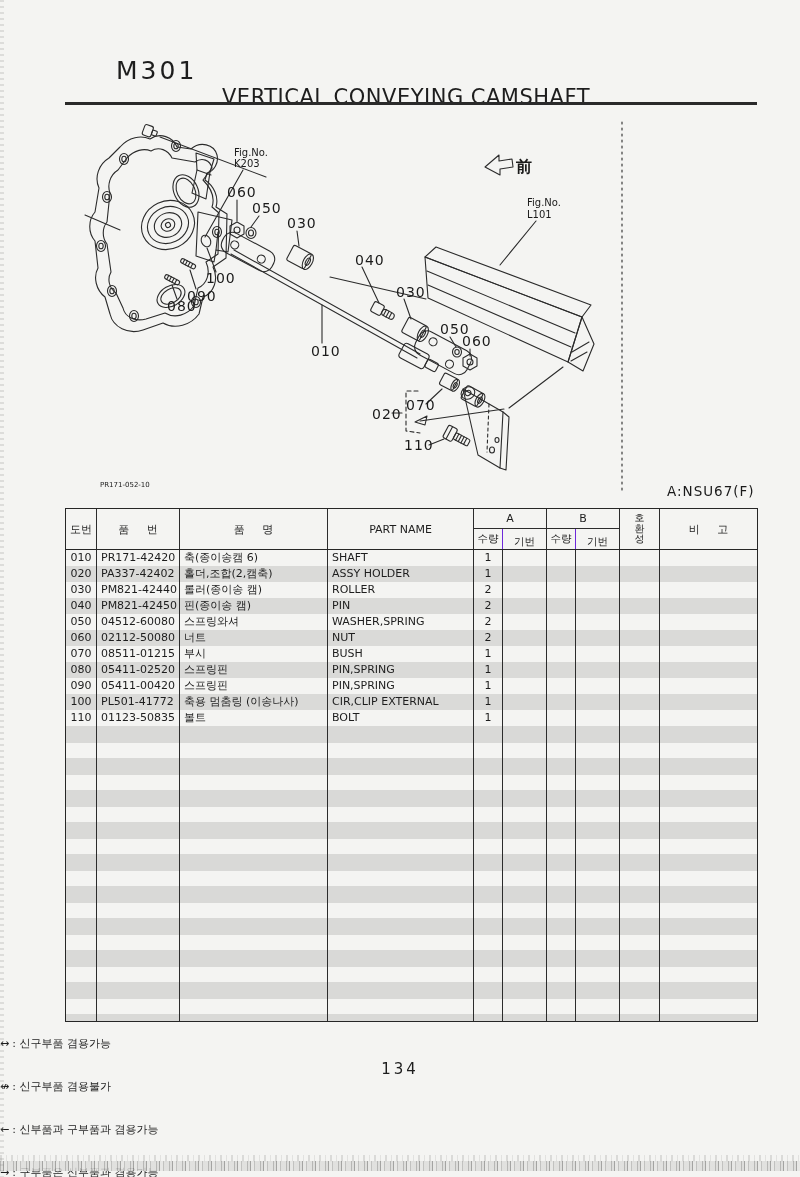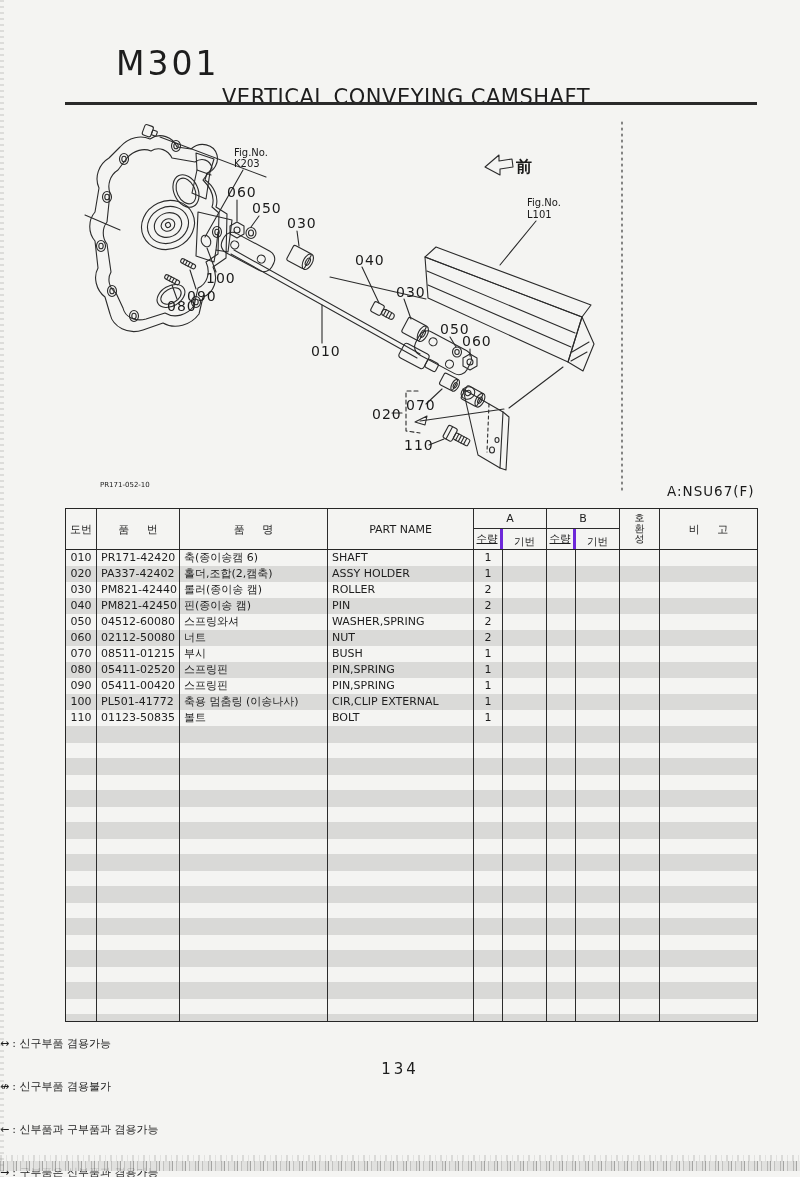--- a/index.html
+++ b/index.html
@@ -1,19 +1,19 @@
 <!DOCTYPE html>
 <html><head>
 <meta charset="utf-8">
 <style>
   html,body{margin:0;padding:0;background:#e9e9e7;}
   #page{position:relative;width:800px;height:1177px;background:#f4f4f2;
         font-family:"DejaVu Sans",sans-serif;color:#1d1d1d;overflow:hidden;}
   
-  .m-code{position:absolute;left:116px;top:44px;font-size:33px;letter-spacing:3px;}
+  .m-code{position:absolute;left:116px;top:56px;font-size:25px;letter-spacing:3px;}
   .title-ko{position:absolute;left:212px;top:48px;font-size:30px;font-weight:bold;letter-spacing:2px;}
   .title-en{position:absolute;left:209px;top:85px;font-size:21px;letter-spacing:0.5px;margin-left:13px;}
   .title-rule{position:absolute;left:65px;top:102px;width:692px;height:3px;background:#2a2a2a;}
   
   #diagram{position:absolute;left:65px;top:110px;}
   #diagram path,#diagram line,#diagram rect,#diagram ellipse,#diagram circle,#diagram polygon,#diagram polyline{
       fill:none;stroke:#2b2b2b;stroke-width:1.1;stroke-linecap:round;stroke-linejoin:round;}
   #diagram text{fill:#1a1a1a;stroke:none;font-family:"DejaVu Sans",sans-serif;}
   .callout{font-size:14px;letter-spacing:1px;}
   .fig-small{font-size:10px;}
@@ -24,21 +24,21 @@
   
   #ptable{position:absolute;left:65px;top:508px;width:693px;height:514px;
           border:1.5px solid #262626;box-sizing:border-box;display:flex;flex-direction:column;}
   .thead{display:flex;height:40px;border-bottom:1.5px solid #262626;flex-shrink:0;}
   .hcell{box-sizing:border-box;border-right:1px solid #2c2c2c;display:flex;align-items:center;
          justify-content:center;font-size:11px;white-space:nowrap;overflow:hidden;}
   .hgroup{box-sizing:border-box;border-right:1px solid #2c2c2c;display:flex;flex-direction:column;}
   .hgroup .gtop{height:20px;border-bottom:1px solid #2c2c2c;display:flex;align-items:center;justify-content:center;font-size:11px;box-sizing:border-box;}
   .hgroup .gbot{flex:1;display:flex;}
   .hgroup .gbot div{box-sizing:border-box;display:flex;align-items:center;justify-content:center;font-size:10.5px;}
-  .hgroup .gbot div:first-child{border-right:3px solid #6d28d9;text-decoration:underline;}
+  .hgroup .gbot div:first-child{border-right:1px solid #6d28d9;}
   .vert{display:flex;flex-direction:column;align-items:center;justify-content:center;font-size:10px;line-height:10.5px;}
   .wsp{word-spacing:14px;}
   .col0{width:31px;} .col1{width:83px;} .col2{width:148px;} .col3{width:146px;}
   .col4{width:29px;} .col5{width:44px;} .col6{width:29px;} .col7{width:44px;}
   .col8{width:40px;} .col9{flex:1;border-right:none !important;}
   .gw-a{width:73px;} .gw-b{width:73px;}
   .sub-q{width:29px;} .sub-s{flex:1;margin-top:6px;}
   .trow{display:flex;height:16px;flex-shrink:0;}
   .trow.alt{background:#dadad8;}
   .td{box-sizing:border-box;border-right:1px solid #2c2c2c;font-size:11px;line-height:15px;

